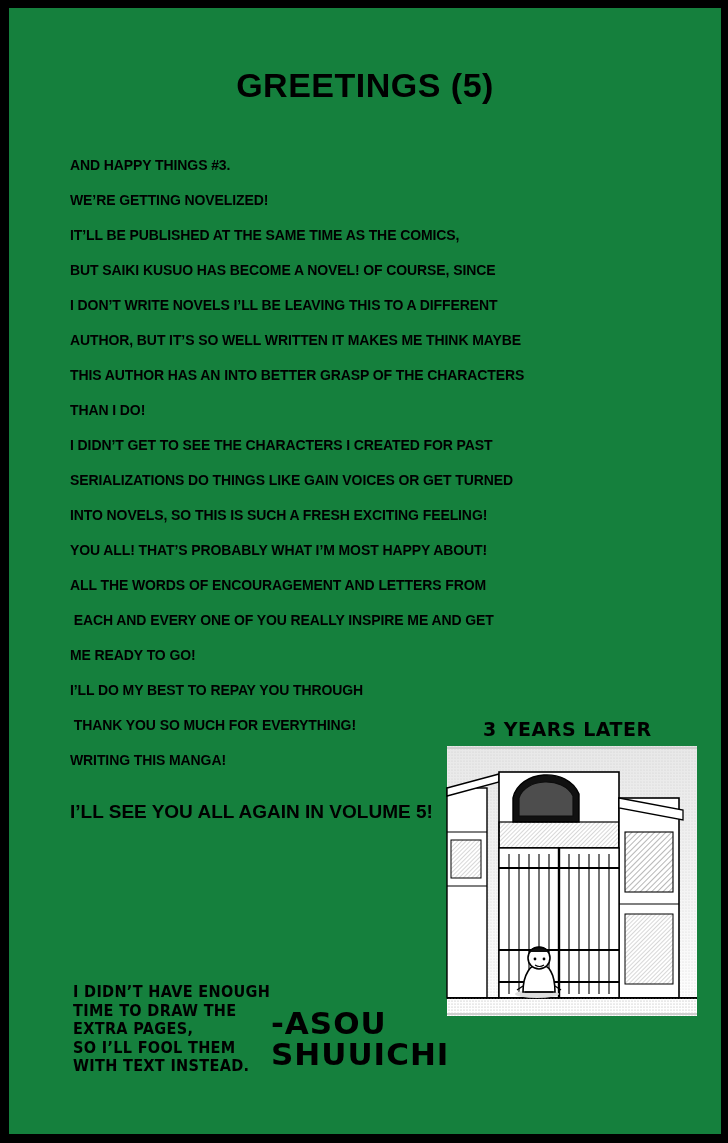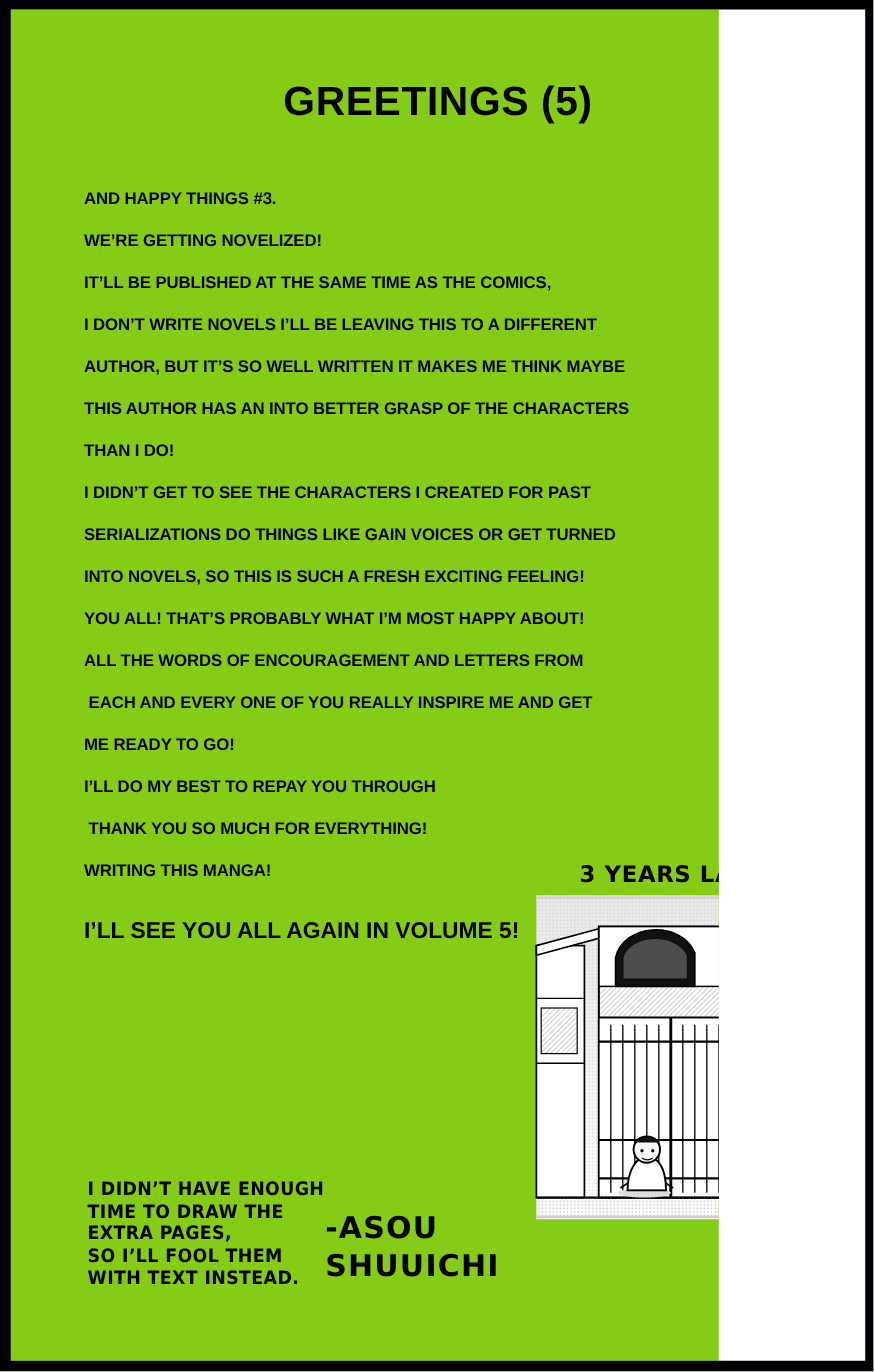--- a/index.html
+++ b/index.html
@@ -24,22 +24,22 @@
     box-sizing: border-box;
     border-left: 9px solid #000;
     border-right: 7px solid #000;
     border-top: 8px solid #000;
     border-bottom: 9px solid #000;
     pointer-events: none;
   }
   .inner {
     position: absolute;
     left: 9px; top: 8px;
-    width: 590px; height: 1126px;
-    background: #84cc16;
+    width: 712px; height: 1126px;
+    background: #15803d;
     overflow: hidden;
   }
 
   .title {
     position: absolute;
     left: 0;
     top: 58px;
     width: 712px;
     text-align: center;
     font-size: 34px;
@@ -81,21 +81,21 @@
     white-space: pre;
     transform: scaleY(1.06);
     transform-origin: left top;
   }
 
   .signature {
     position: absolute;
     left: 262px;
     top: 1000px;
     font-family: "DejaVu Sans", sans-serif;
-    font-size: 25px;
+    font-size: 31px;
     font-weight: bold;
     line-height: 31px;
     letter-spacing: 1px;
     white-space: pre;
   }
 
   
   .illo {
     position: absolute;
     left: 430px;
@@ -125,20 +125,21 @@
 <body>
 
 <div class="inner">
 
   <div class="title">GREETINGS (5)</div>
 
   <div class="body-text">
     <div class="line">AND HAPPY THINGS #3.</div>
     <div class="line">WE’RE GETTING NOVELIZED!</div>
     <div class="line">IT’LL BE PUBLISHED AT THE SAME TIME AS THE COMICS,</div>
+    <div class="line">BUT SAIKI KUSUO HAS BECOME A NOVEL! OF COURSE, SINCE</div>
     <div class="line">I DON’T WRITE NOVELS I’LL BE LEAVING THIS TO A DIFFERENT</div>
     <div class="line">AUTHOR, BUT IT’S SO WELL WRITTEN IT MAKES ME THINK MAYBE</div>
     <div class="line">THIS AUTHOR HAS AN INTO BETTER GRASP OF THE CHARACTERS</div>
     <div class="line">THAN I DO!</div>
     <div class="line">I DIDN’T GET TO SEE THE CHARACTERS I CREATED FOR PAST</div>
     <div class="line">SERIALIZATIONS DO THINGS LIKE GAIN VOICES OR GET TURNED</div>
     <div class="line">INTO NOVELS, SO THIS IS SUCH A FRESH EXCITING FEELING!</div>
     <div class="line">YOU ALL! THAT’S PROBABLY WHAT I’M MOST HAPPY ABOUT!</div>
     <div class="line">ALL THE WORDS OF ENCOURAGEMENT AND LETTERS FROM</div>
     <div class="line"> EACH AND EVERY ONE OF YOU REALLY INSPIRE ME AND GET</div>

